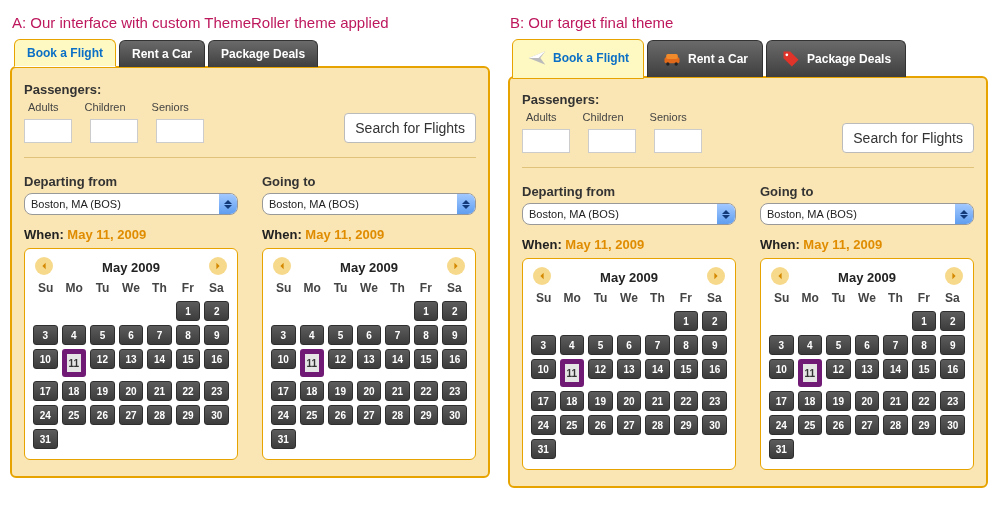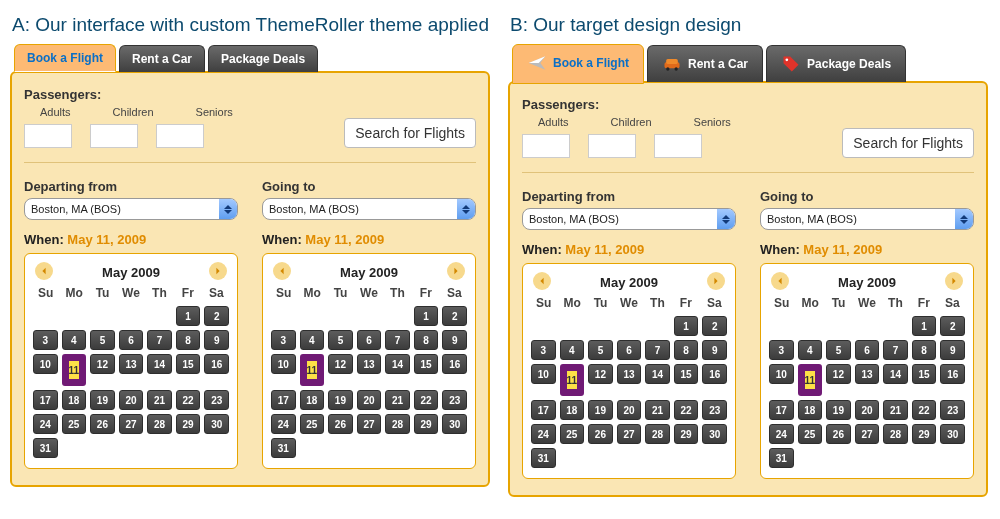--- a/index.html
+++ b/index.html
@@ -1,29 +1,29 @@
 <!DOCTYPE html>
 <html><head>
 <meta charset="utf-8">
 <style>
 html,body{margin:0;padding:0;background:#fff;font-family:"Lucida Grande","Segoe UI",Arial,sans-serif;color:#222;font-size:12px}
 .page{display:flex;gap:18px;padding:14px 10px;align-items:flex-start}
 .col{flex:0 0 480px}
-.caption{font-family:"Myriad Pro","Segoe UI",Arial,sans-serif;font-size:19px;color:#0c4a6e;margin:0 0 8px 2px}
+.caption{font-family:"Myriad Pro","Segoe UI",Arial,sans-serif;font-size:15px;color:#be185d;margin:0 0 8px 2px}
 
 .tabs{display:flex;align-items:flex-end;margin-left:4px}
 .tab{display:flex;align-items:center;gap:6px;padding:6px 12px;border-radius:6px 6px 0 0;font-weight:bold;font-size:12px;background:linear-gradient(#6a6a6a,#3f3f3f);color:#fff;border:1px solid #333;border-bottom:none;margin-right:3px;cursor:pointer}
-.tab.active{background:#fdba74;color:#0b6fc6;border:1px solid #e7a400;border-bottom-color:#fff;position:relative;z-index:2}
+.tab.active{background:#fef9c3;color:#0b6fc6;border:1px solid #e7a400;border-bottom-color:#fff;position:relative;z-index:2}
 .tabsetB .tab{padding:8px 14px}
 .tabsetB .tab.active{border-color:#e7a400;padding-bottom:10px;margin-bottom:-2px}
 
 .panel{background:#fae6b4;border:2px solid #e7a400;border-radius:6px;padding:14px 12px 16px;margin-top:-1px}
 
 .section-title{font-weight:bold;font-size:13px;color:#333;margin:0 0 4px}
-.pass-labels{display:flex;gap:42px;font-size:11px;color:#444;margin:4px 16px 6px}
+.pass-labels{display:flex;gap:26px;font-size:11px;color:#444;margin:4px 4px 6px}
 .pass-inputs{display:flex;gap:18px}
 .pbox{width:46px;height:22px;background:#fff;border:1px solid #ccc}
 
 .search-btn{background:#fff;border:1px solid #bbb;border-radius:4px;padding:6px 10px;font-size:14px;color:#333;cursor:pointer}
 .pass-row{display:flex;justify-content:space-between;align-items:flex-end}
 
 .duo{display:flex;gap:24px;margin-top:16px}
 .duo>div{flex:1}
 
 .sel{display:flex;align-items:center;background:#fff;border:1px solid #999;border-radius:8px;height:20px;overflow:hidden}
@@ -41,21 +41,21 @@
 .cal-title{font-weight:bold;font-size:13px}
 .cal-btn{position:absolute;top:0;width:18px;height:18px;border-radius:50%;background:#f7d98c;display:flex;align-items:center;justify-content:center;cursor:pointer;font-size:14px}
 .cal-btn.prev{left:2px}
 .cal-btn.next{right:2px}
 .cal-btn svg{width:8px;height:8px;fill:#d38800}
 
 .dow{display:grid;grid-template-columns:repeat(7,1fr);gap:3px;text-align:center;font-size:12px;font-weight:bold;color:#444;margin:2px 0 6px}
 .grid{display:grid;grid-template-columns:repeat(7,1fr);gap:4px}
 .cell{height:18px;border-radius:3px}
 .day{background:linear-gradient(#5c5c5c,#3c3c3c);color:#fff;font-size:10px;font-weight:bold;display:flex;align-items:center;justify-content:center;cursor:pointer;border:1px solid #2e2e2e}
-.day.sel{background:#fde047;color:#333;border:7px solid #701a75}
+.day.sel{background:#e5e5e5;color:#333;border:5px solid #701a75}
 
 .hr{border:none;border-top:1px solid #e0c27a;margin:14px 0}
 
 .ico{width:20px;height:20px}
 </style>
 </head>
 <body>
 
 <div class="page">
 
@@ -229,21 +229,21 @@
                 <div class="cell day">30</div>
                 <div class="cell day">31</div>
               </div>
             </div>
           </div>
       </div>
     </div>
   </div>
 
   <div class="col">
-    <p class="caption">B: Our target design design</p>
+    <p class="caption">B: Our target final theme</p>
     <div class="tabs tabsetB">
       <div class="tab active">
         <svg class="ico" viewBox="0 0 24 24">
             <path fill="#bbb" d="M2 12l20-8-6 8 6 8z"></path>
             <path fill="#fff" d="M2 12l20-8-8 8z"></path>
           </svg>
         <span>Book a Flight</span>
       </div>
       <div class="tab">
         <svg class="ico" viewBox="0 0 24 24">

